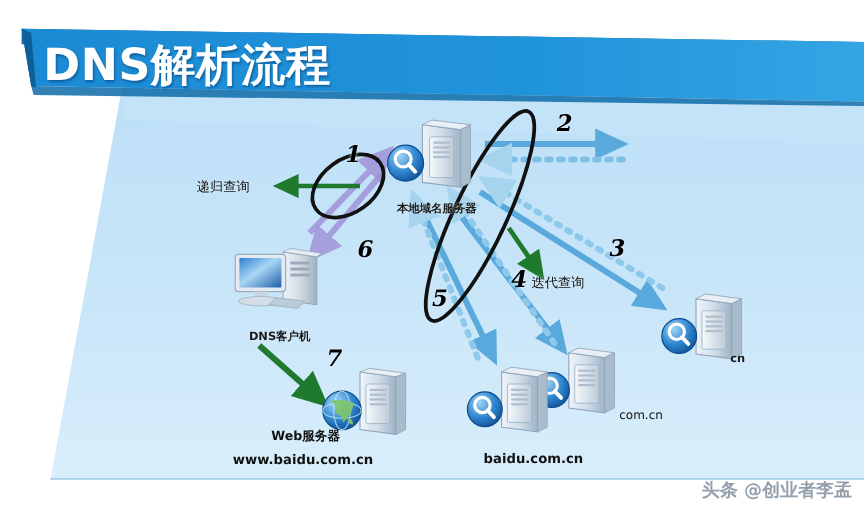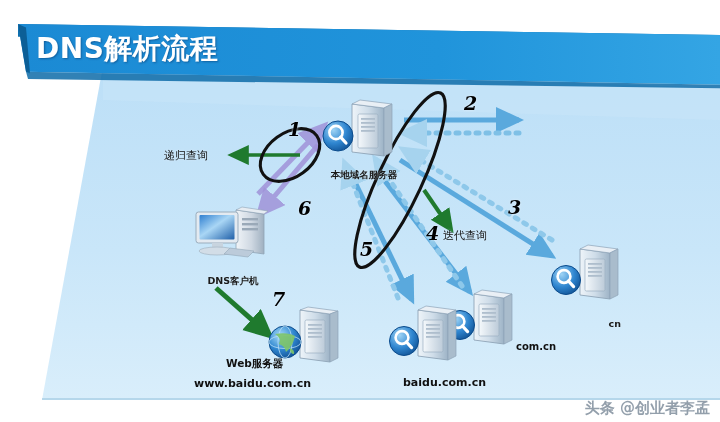--- a/index.html
+++ b/index.html
@@ -20,21 +20,21 @@
     position:absolute;left:0;top:0;width:720px;height:422px;
   }
 
   
   .title-banner{
     position:absolute;left:0;top:0;width:720px;height:92px;
   }
   .title-text{
     position:absolute;
     left:36px;top:30px;
-    font-size:28px;
+    font-size:37px;
     font-weight:bold;
     color:#ffffff;
     letter-spacing:0.5px;
     text-shadow:1px 1px 2px rgba(0,40,90,.45);
     white-space:nowrap;
     z-index:6;
     font-family:"DejaVu Sans","Liberation Sans",sans-serif;
   }
 
   
@@ -76,21 +76,21 @@
   
   .urltext{
     position:absolute;z-index:7;
     font-size:11px;font-weight:bold;color:#111;
     white-space:nowrap;
     font-family:"DejaVu Sans","Liberation Sans",sans-serif;
     text-align:right;
   }
   .smalltag{
     position:absolute;z-index:7;
-    font-size:10px;font-weight:bold;color:#111;
+    font-size:10px;font-weight:normal;color:#111;
     white-space:nowrap;
     font-family:"DejaVu Sans","Liberation Sans",sans-serif;
   }
 
   
   .watermark{
     position:absolute;right:10px;bottom:4px;z-index:20;
     font-size:15px;font-weight:bold;color:#6a7b8c;
     opacity:.72;white-space:nowrap;
     font-family:"DejaVu Sans","Liberation Sans",sans-serif;
@@ -287,21 +287,21 @@
       <g fill="#aebecd">
         <rect x="40" y="20" width="14" height="1.8"></rect>
           <rect x="40" y="24" width="14" height="1.8"></rect>
         <rect x="40" y="28" width="14" height="1.8"></rect>
           <rect x="40" y="32" width="14" height="1.8"></rect>
       </g>
       <circle cx="18" cy="37" r="14.5" fill="url(#magG1)" stroke="#0b4b8c" stroke-width="1"></circle>
       <circle cx="16" cy="33.5" r="6.4" fill="none" stroke="#ffffff" stroke-width="2.6"></circle>
       <line x1="20.4" y1="38" x2="25.6" y2="43.6" stroke="#ffffff" stroke-width="3.2" stroke-linecap="round"></line>
     </svg>
-    <div class="nlabel" style="top:64px;left:52%;padding-left:42px;">cn</div>
+    <div class="nlabel" style="top:40px;left:52%;padding-left:42px;">cn</div>
   </div>
 
   <div class="node" style="left:442px;top:288px;width:88px;height:76px;">
     <svg viewBox="0 0 88 64" width="88" height="64">
       <polygon points="32,6 62,10 62,56 32,52" fill="url(#srvG1)" stroke="#8ea4b7" stroke-width="0.9"></polygon>
       <polygon points="32,6 40,2 70,6 62,10" fill="#e9eff5" stroke="#8ea4b7" stroke-width="0.7"></polygon>
       <polygon points="62,10 70,6 70,52 62,56" fill="#a9bccc" stroke="#8ea4b7" stroke-width="0.7"></polygon>
       <rect x="37" y="16" width="20" height="32" rx="1.5" fill="url(#srvFaceG1)" stroke="#9bb0c2" stroke-width="0.7"></rect>
       <g fill="#aebecd">
         <rect x="40" y="20" width="14" height="1.8"></rect>

